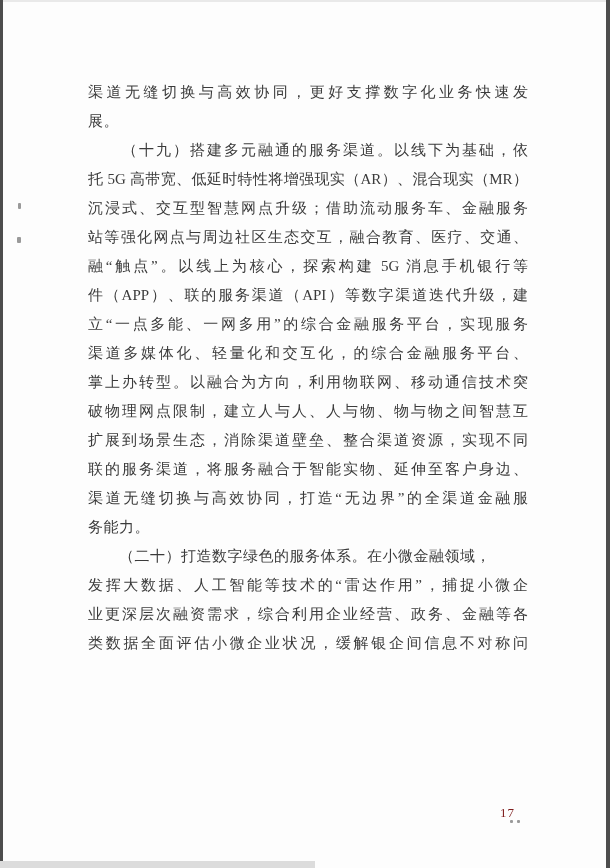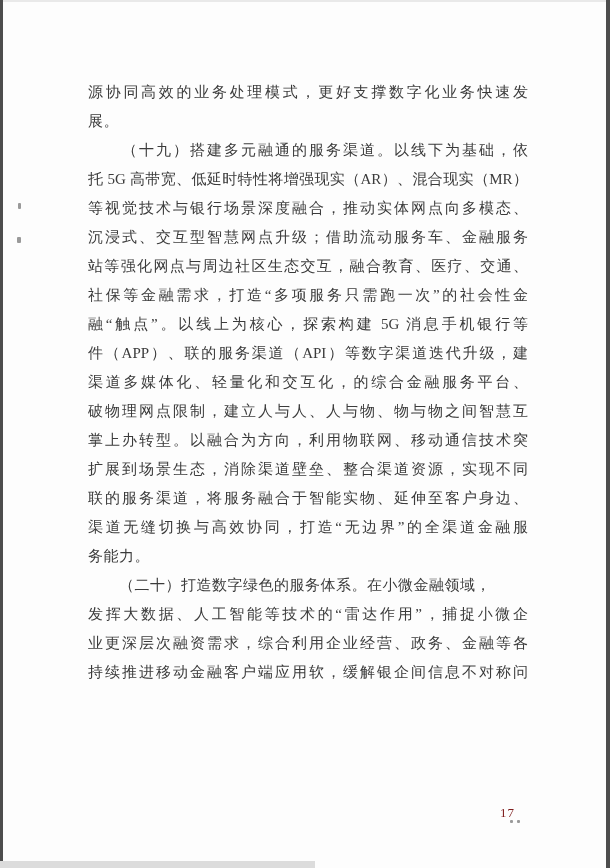--- a/index.html
+++ b/index.html
@@ -74,36 +74,35 @@
 <div class="scan-edge-left"></div>
 <div class="scan-edge-right"></div>
 <div class="scan-bottom-strip"></div>
 
 <div class="speck s1"></div>
 <div class="speck s2"></div>
 <div class="speck s3"></div>
 <div class="speck s4"></div>
 
 <div class="text-block">
-    <div class="line fill">源协同高效的业务处理模式，更好支撑数字化业务快速发</div>
+    <div class="line fill">渠道无缝切换与高效协同，更好支撑数字化业务快速发</div>
     <div class="line">展。</div>
     <div class="line fill">　　（十九）搭建多元融通的服务渠道。以线下为基础，依</div>
     <div class="line fill">托 5G 高带宽、低延时特性将增强现实（AR）、混合现实（MR）</div>
-    <div class="line fill">等视觉技术与银行场景深度融合，推动实体网点向多模态、</div>
     <div class="line fill">沉浸式、交互型智慧网点升级；借助流动服务车、金融服务</div>
     <div class="line fill">站等强化网点与周边社区生态交互，融合教育、医疗、交通、</div>
-    <div class="line fill">社保等金融需求，打造“多项服务只需跑一次”的社会性金</div>
     <div class="line fill">融“触点”。以线上为核心，探索构建 5G 消息手机银行等</div>
     <div class="line fill">件（APP）、联的服务渠道（API）等数字渠道迭代升级，建</div>
+    <div class="line fill">立“一点多能、一网多用”的综合金融服务平台，实现服务</div>
     <div class="line fill">渠道多媒体化、轻量化和交互化，的综合金融服务平台、</div>
+    <div class="line fill">掌上办转型。以融合为方向，利用物联网、移动通信技术突</div>
     <div class="line fill">破物理网点限制，建立人与人、人与物、物与物之间智慧互</div>
-    <div class="line fill">掌上办转型。以融合为方向，利用物联网、移动通信技术突</div>
     <div class="line fill">扩展到场景生态，消除渠道壁垒、整合渠道资源，实现不同</div>
     <div class="line fill">联的服务渠道，将服务融合于智能实物、延伸至客户身边、</div>
     <div class="line fill">渠道无缝切换与高效协同，打造“无边界”的全渠道金融服</div>
     <div class="line">务能力。</div>
     <div class="line">　　（二十）打造数字绿色的服务体系。在小微金融领域，</div>
     <div class="line fill">发挥大数据、人工智能等技术的“雷达作用”，捕捉小微企</div>
     <div class="line fill">业更深层次融资需求，综合利用企业经营、政务、金融等各</div>
-    <div class="line fill">持续推进移动金融客户端应用软，缓解银企间信息不对称问</div>
+    <div class="line fill">类数据全面评估小微企业状况，缓解银企间信息不对称问</div>
   </div>
 
 <div class="page-number">17</div>
 
 </body></html>

